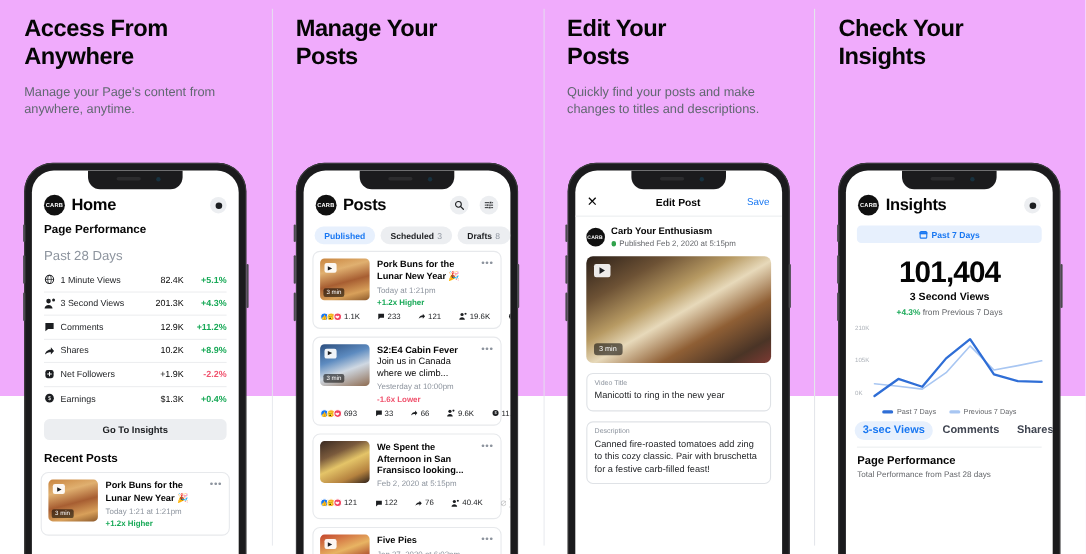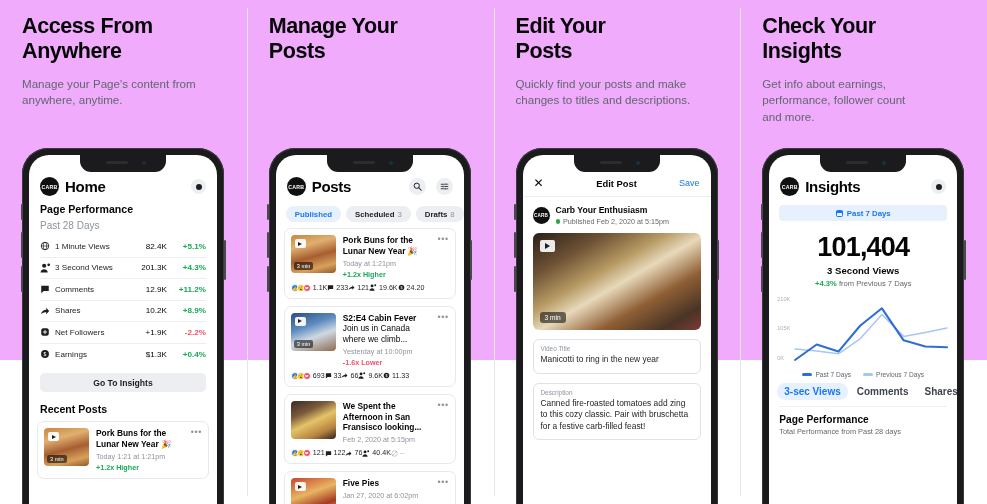--- a/index.html
+++ b/index.html
@@ -120,21 +120,21 @@
   }
   .round-btn {
     width: 17px; height: 17px; border-radius: 50%;
     background: #eceef1;
     display: flex; align-items: center; justify-content: center;
     flex: none;
   }
 
   
   .sec-title { font-size: 10.6px; font-weight: bold; color: #050505; }
-  .sec-sub { font-size: 10px; color: #8d949e; margin-top: 5px; }
+  .sec-sub { font-size: 12px; color: #8d949e; margin-top: 10px; }
   .metric-list { margin-top: 5px; }
   .metric {
     display: flex; align-items: center;
     height: 21.5px;
     border-bottom: 1px solid #edeef0;
     font-size: 8.1px;
   }
   .metric .mi { width: 15px; flex: none; display: flex; align-items: center; }
   .metric .ml { flex: 1; color: #1c1e21; }
   .metric .mv { font-weight: normal; color: #050505; margin-right: 9px; }
@@ -187,21 +187,21 @@
   .thumb.pizza  { background: linear-gradient(160deg,#c4452c 0%,#e8b463 40%,#a33a22 70%,#e5d2a0 100%); }
 
   .post-body { flex: 1; min-width: 0; }
   .post-title { font-size: 8.4px; font-weight: bold; color: #050505; line-height: 1.28; }
   .post-title .norm { font-weight: normal; }
   .post-date { font-size: 7.2px; color: #8d949e; margin-top: 2px; }
   .post-delta { font-size: 7.2px; font-weight: bold; margin-top: 2px; }
   .post-more { font-size: 9px; color: #8d949e; letter-spacing: .6px; flex: none; line-height: .6; padding-top: 2px; }
 
   .stats {
-    display: flex; align-items: center; gap: 0;
+    display: flex; align-items: center; gap: 16px;
     padding: 5px 8px 0 8px;
     font-size: 7.1px; color: #1c1e21;
   }
   .stats .grp { display: flex; align-items: center; gap: 2px; }
   .react { display: flex; }
   .react span {
     width: 8px; height: 8px; border-radius: 50%;
     display: inline-block; margin-left: -2px;
     border: .8px solid #fff;
     font-size: 4.6px; color: #fff; text-align: center; line-height: 7px;
@@ -708,23 +708,20 @@
           <div class="field-value">Canned fire-roasted tomatoes add zing to this cozy classic. Pair with bruschetta for a festive carb-filled feast!</div>
         </div>
       </div>
     </div>
   </div>
 
   <div class="panel">
     <div class="panel-head">
       <div class="panel-title">Check Your
 Insights</div>
-      <div class="panel-sub">Get info about earnings,
-performance, follower count
-and more.</div>
     </div>
 
     <div class="phone">
       <div class="side l1"></div>
       <div class="side l2"></div>
       <div class="side l3"></div>
       <div class="side r1"></div>
       <div class="screen">
         <div class="notch">
             <span class="spk"></span>

